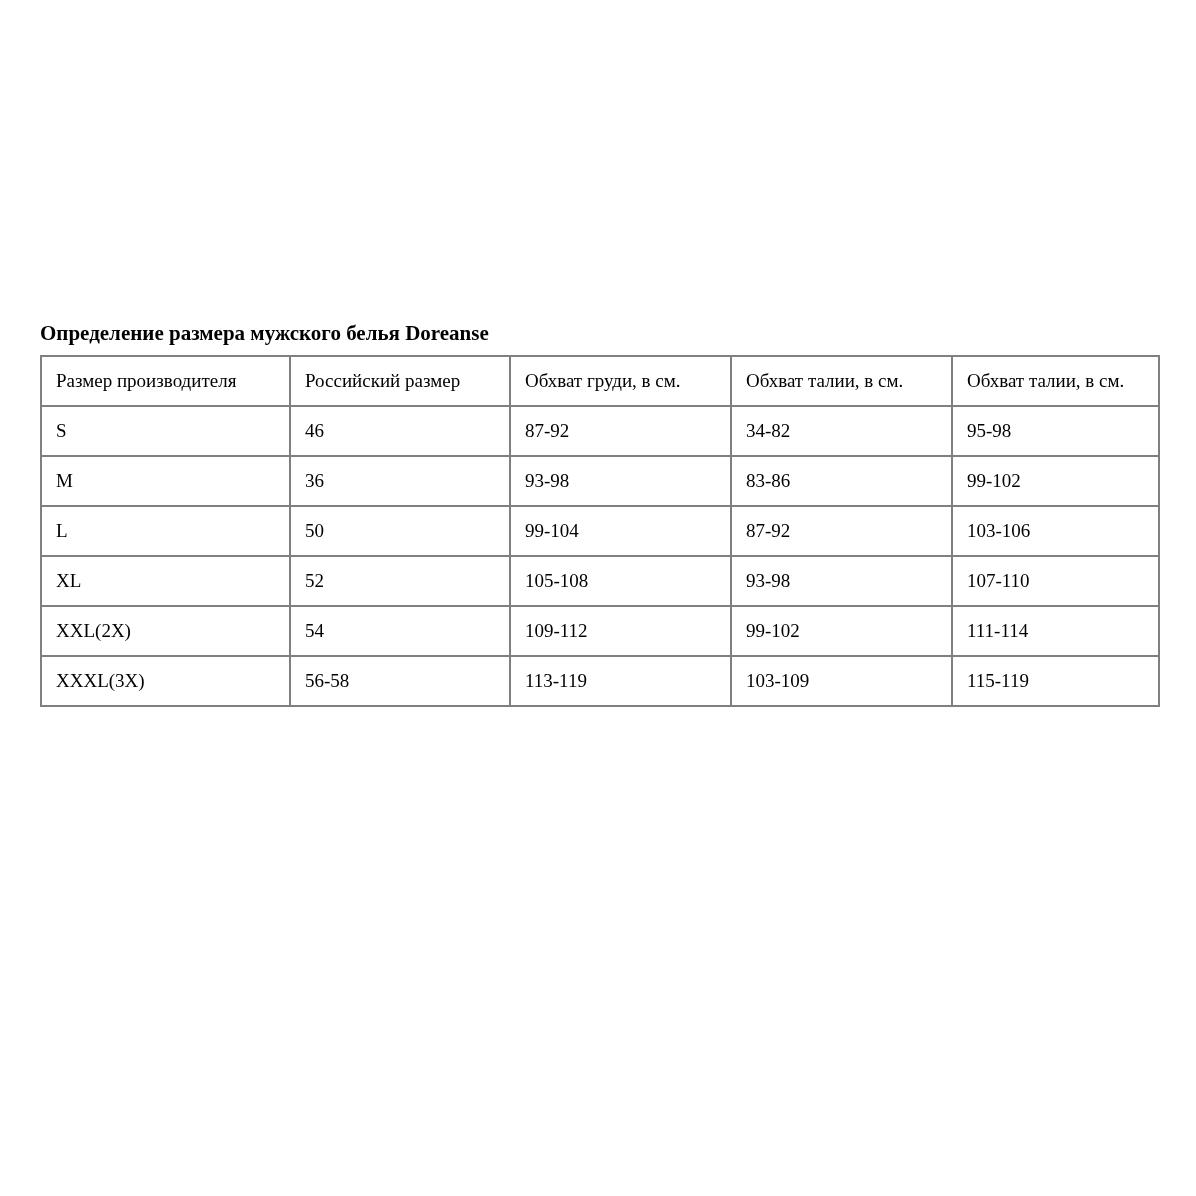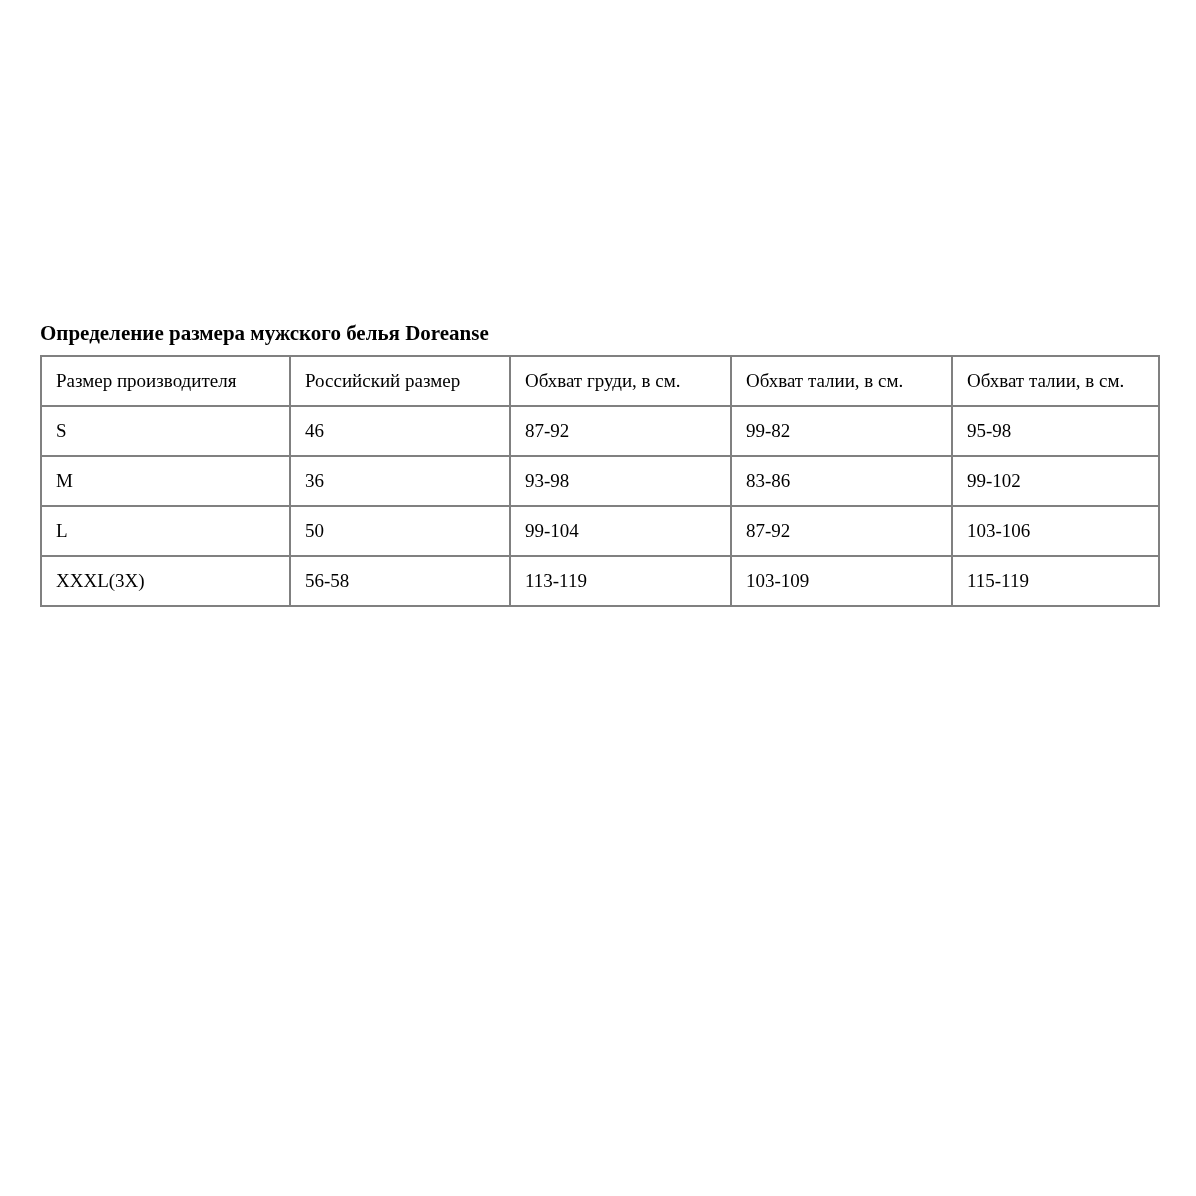--- a/index.html
+++ b/index.html
@@ -70,38 +70,52 @@
       <th>Обхват груди, в см.</th>
       <th>Обхват талии, в см.</th>
       <th>Обхват талии, в см.</th>
     </tr>
   </thead>
   <tbody>
     <tr>
       <td>S</td>
       <td>46</td>
       <td>87-92</td>
-      <td>99-82</td>
+      <td>34-82</td>
       <td>95-98</td>
     </tr>
     <tr>
       <td>M</td>
       <td>36</td>
       <td>93-98</td>
       <td>83-86</td>
       <td>99-102</td>
     </tr>
     <tr>
       <td>L</td>
       <td>50</td>
       <td>99-104</td>
       <td>87-92</td>
       <td>103-106</td>
     </tr>
     <tr>
+      <td>XL</td>
+      <td>52</td>
+      <td>105-108</td>
+      <td>93-98</td>
+      <td>107-110</td>
+    </tr>
+    <tr>
+      <td>XXL(2X)</td>
+      <td>54</td>
+      <td>109-112</td>
+      <td>99-102</td>
+      <td>111-114</td>
+    </tr>
+    <tr>
       <td>XXXL(3X)</td>
       <td>56-58</td>
       <td>113-119</td>
       <td>103-109</td>
       <td>115-119</td>
     </tr>
   </tbody>
 </table>
 
 </body></html>

